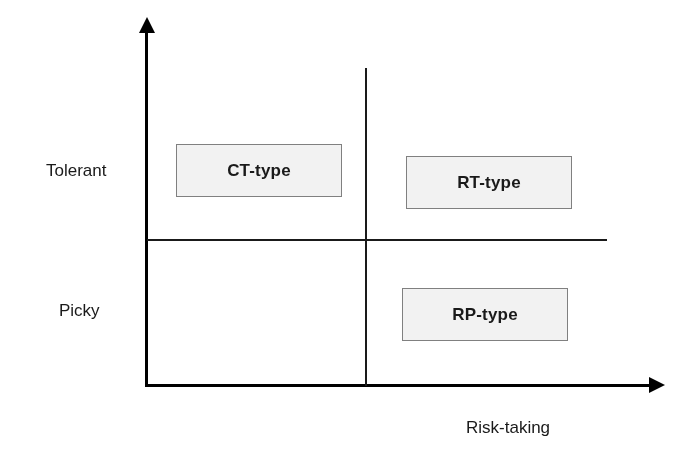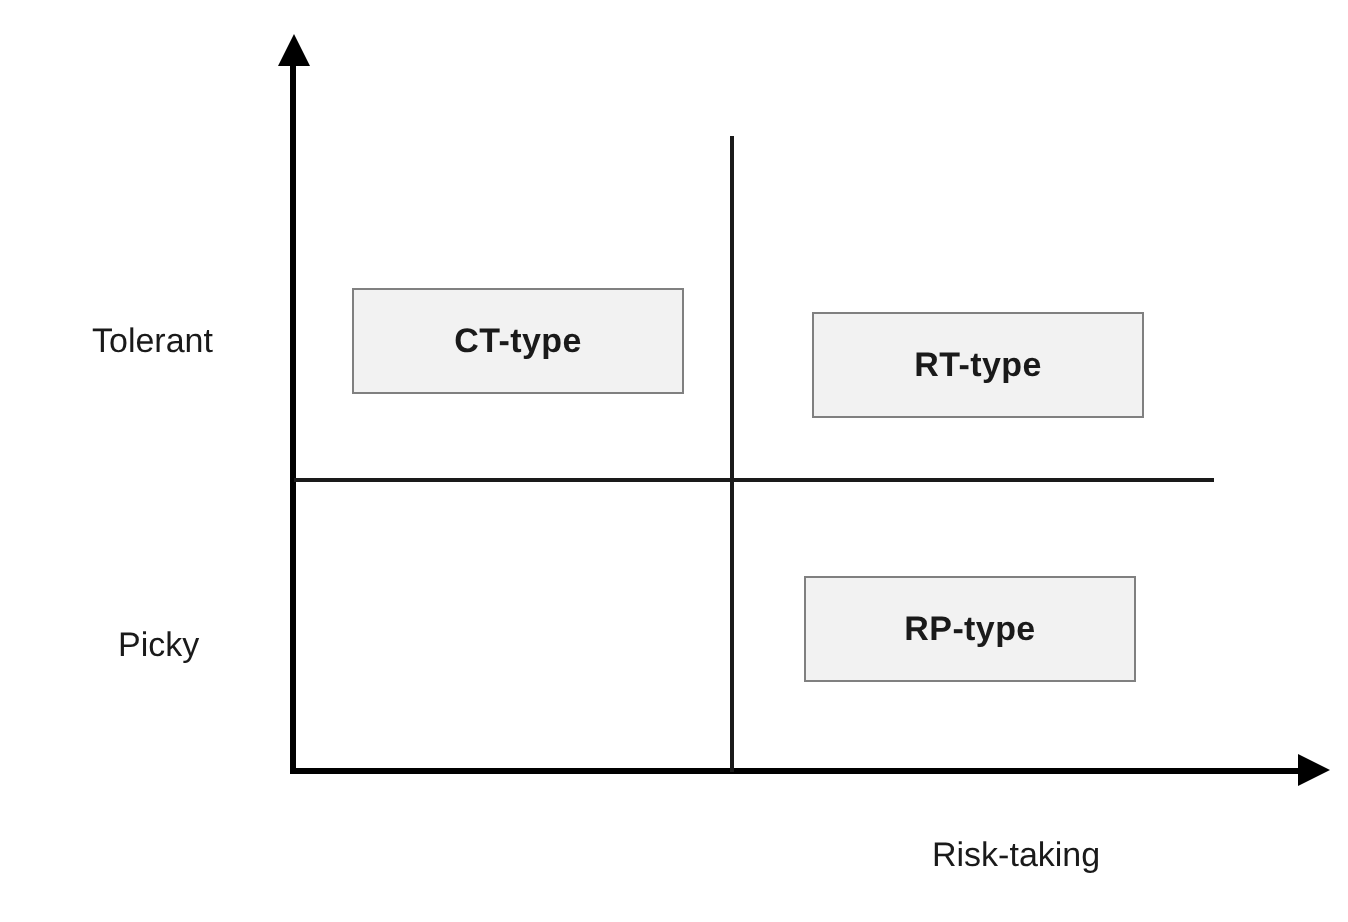--- a/index.html
+++ b/index.html
@@ -95,21 +95,21 @@
 
   
   .axis-label {
     position: absolute;
     font-size: 17px;
     color: #1a1a1a;
     white-space: nowrap;
     margin-left: 32px;
   }
   #label-tolerant { left: 14px;  top: 161px; }
-  #label-picky    { left: 27px;  top: 313px; }
+  #label-picky    { left: 27px;  top: 301px; }
   #label-conservative { left: 194px; top: 418px; }
   #label-risk-taking  { left: 434px; top: 418px; }
 </style>
 </head>
 <body>
 
 <div id="canvas">
 
   <div id="y-axis-line" class="axis-line"></div>
   <div id="y-axis-arrow" class="arrow"></div>

